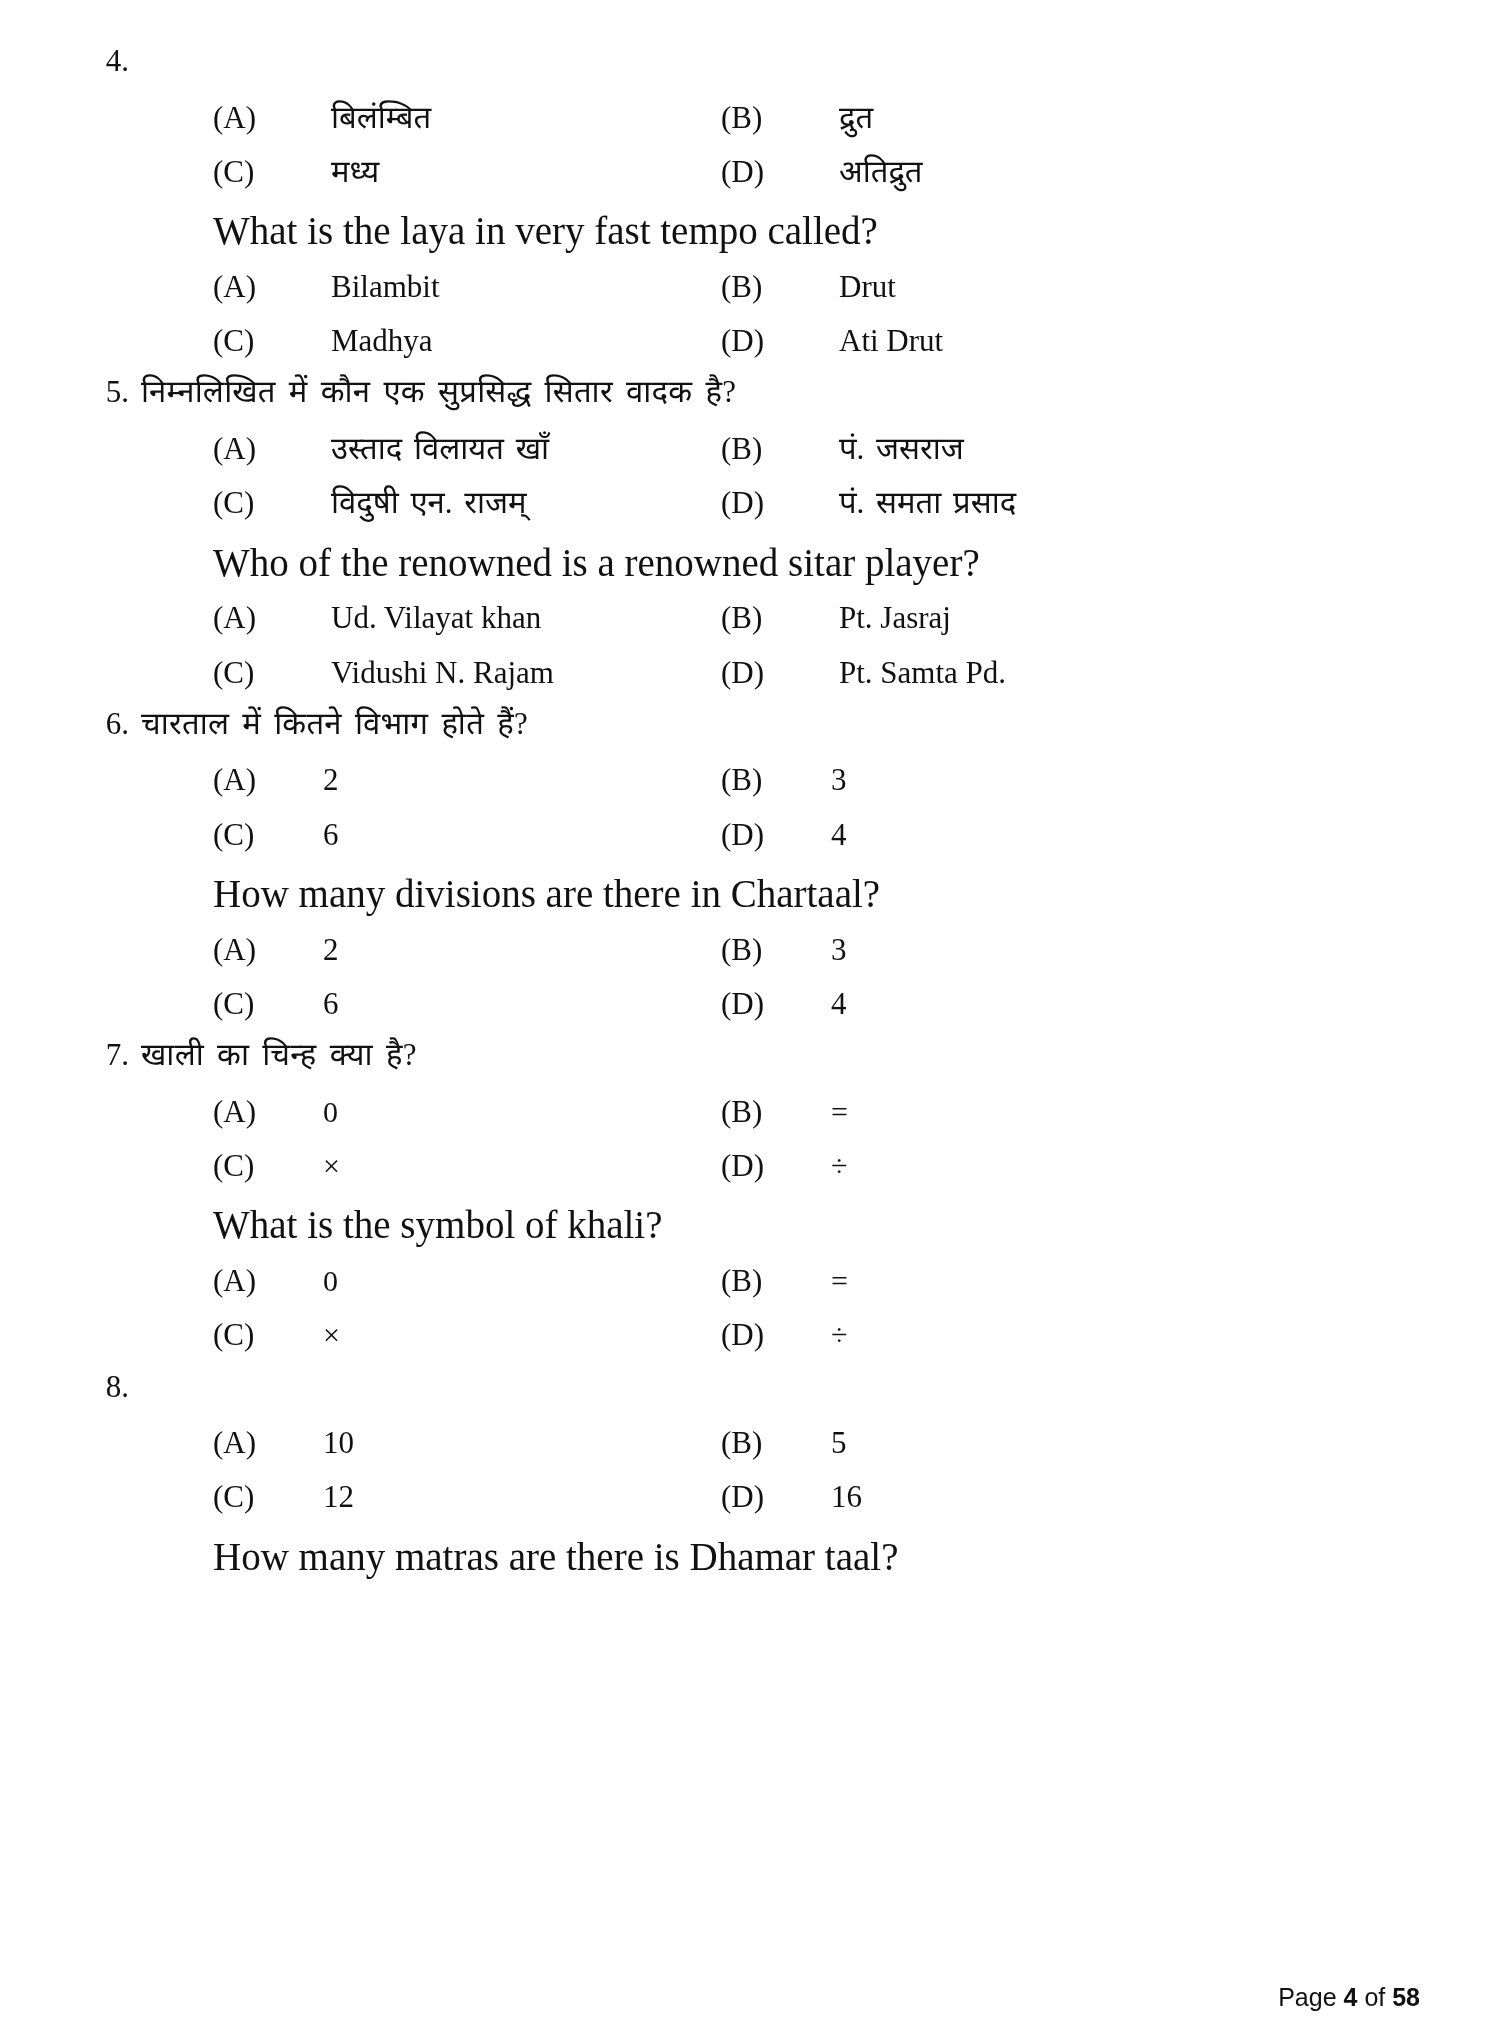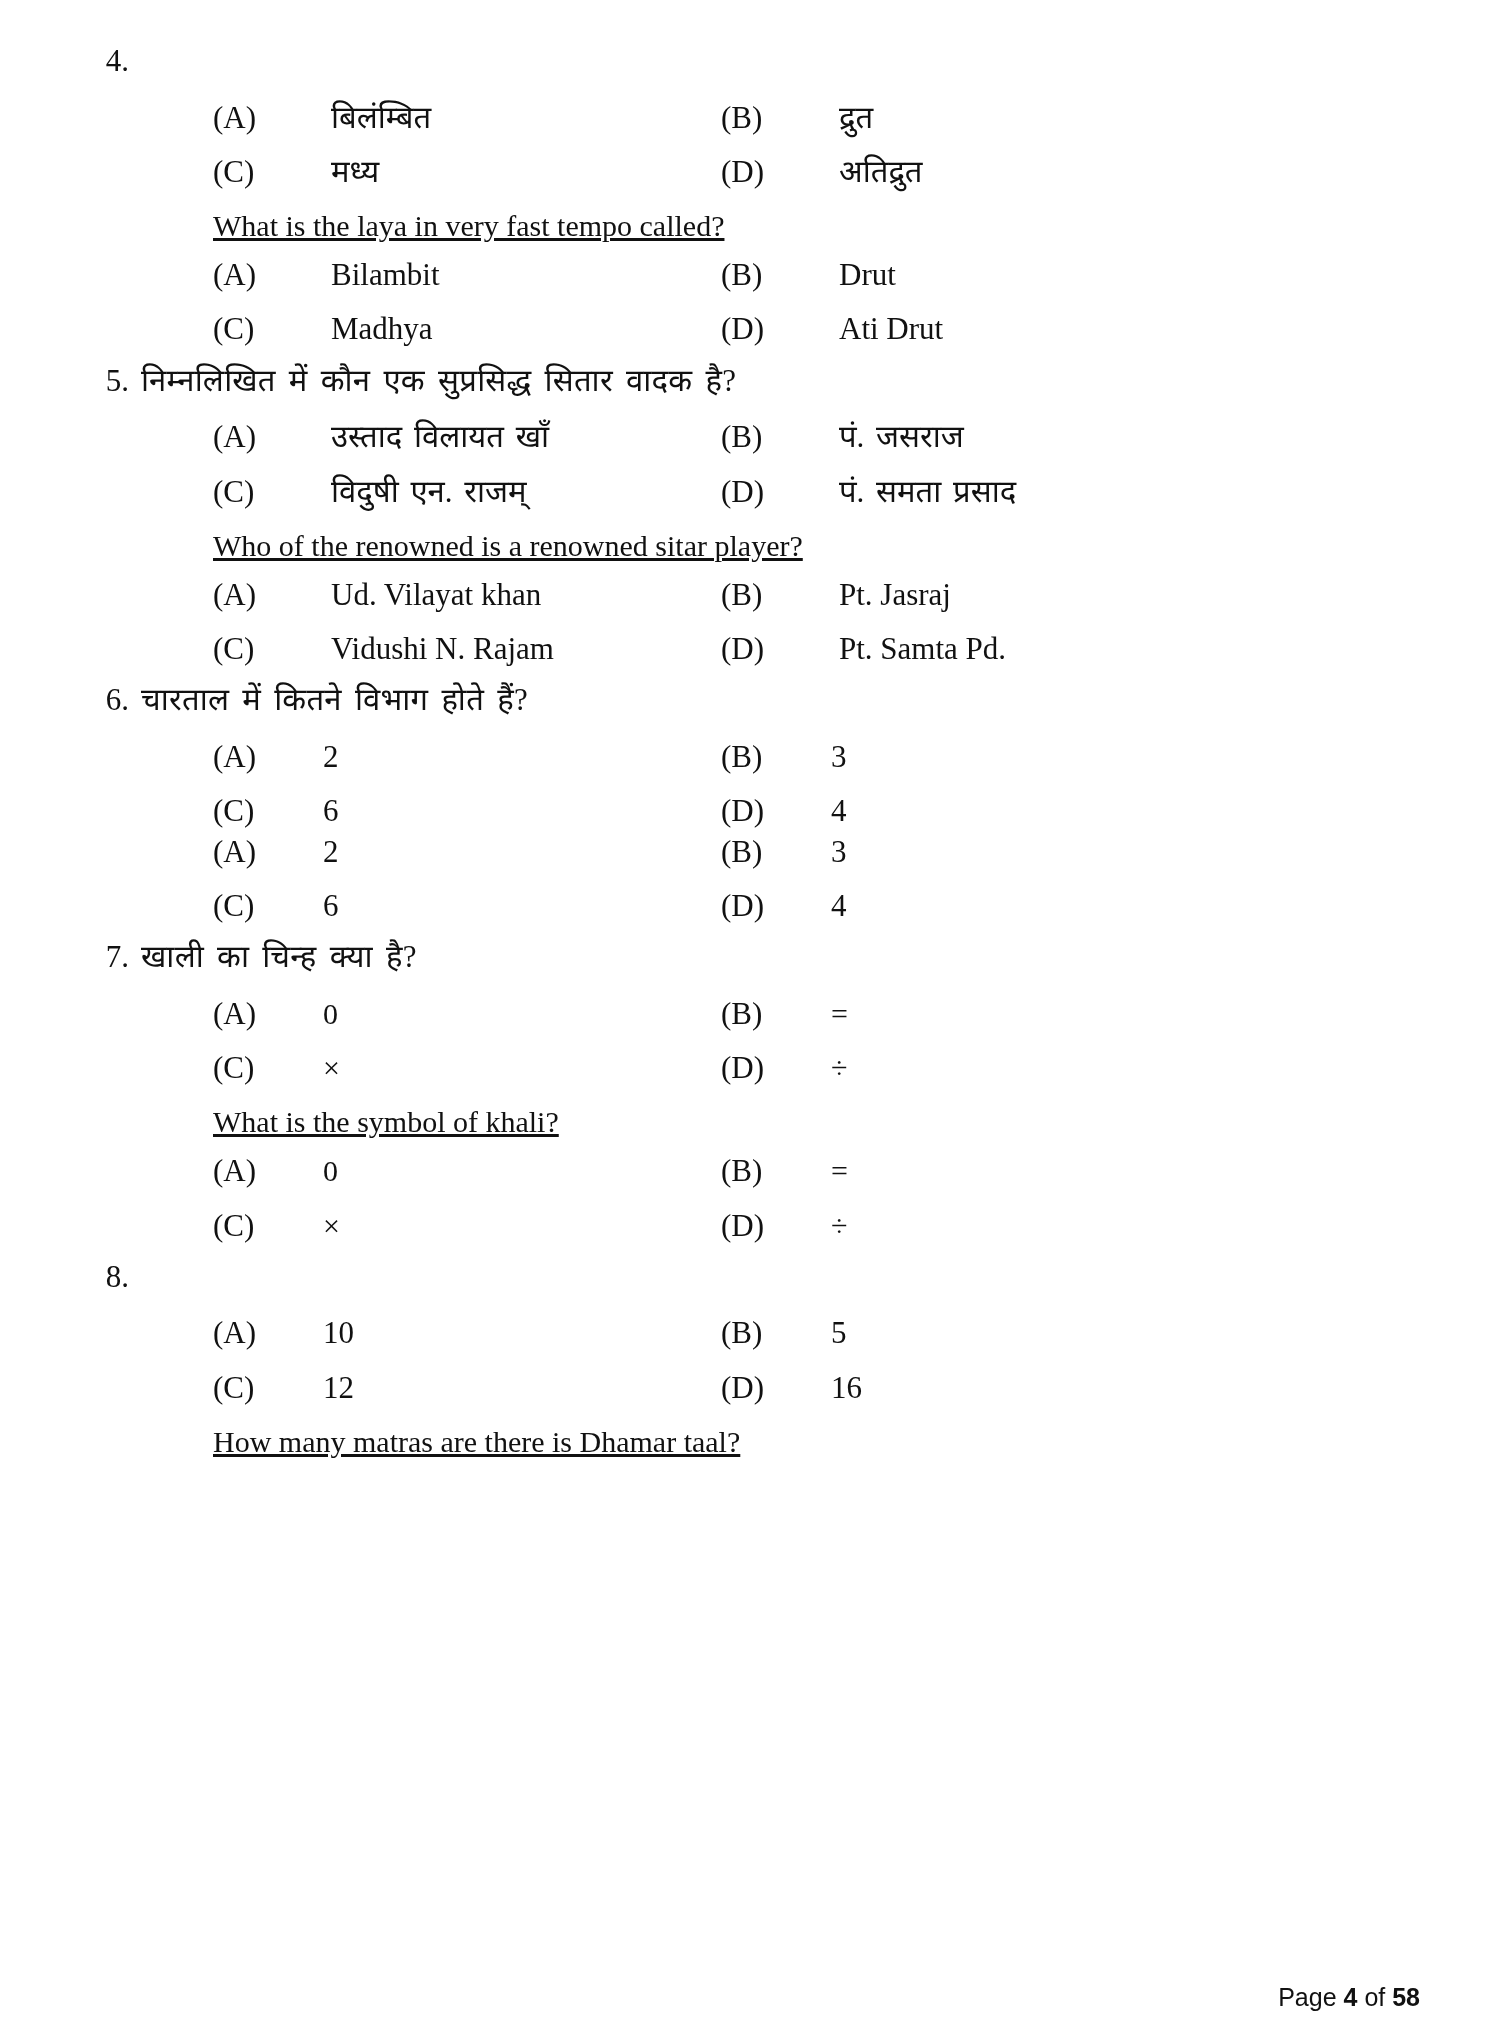--- a/index.html
+++ b/index.html
@@ -38,23 +38,22 @@
   }
   .stem-text-hi {
     font-size: 31px;
     line-height: 1.34;
     letter-spacing: 0.3px;
     word-spacing: 5px;
   }
   
   .trans {
     margin: 14px 0 10px 118px;
-    font-size: 30px;
+    font-size: 39px;
     line-height: 1.3;
-    text-decoration: underline;
   }
   .trans.indent-extra { }
 
   
   .opts {
     display: flex;
     margin: 0 0 0 118px;
   }
   .opt-col { width: 508px; flex: 0 0 508px; display: flex; align-items: baseline; }
   .opt-col.right { width: auto; }
@@ -219,20 +218,21 @@
     <div class="opts tight">
       <div class="opt-col">
         <span class="opt-letter">(C)</span>
         <span class="opt-val">6</span>
       </div>
       <div class="opt-col right">
         <span class="opt-letter">(D)</span>
         <span class="opt-val">4</span>
       </div>
     </div>
+    <div class="trans">How many divisions are there in Chartaal?</div>
     <div class="opts tight">
       <div class="opt-col">
         <span class="opt-letter">(A)</span>
         <span class="opt-val">2</span>
       </div>
       <div class="opt-col right">
         <span class="opt-letter">(B)</span>
         <span class="opt-val">3</span>
       </div>
     </div>

